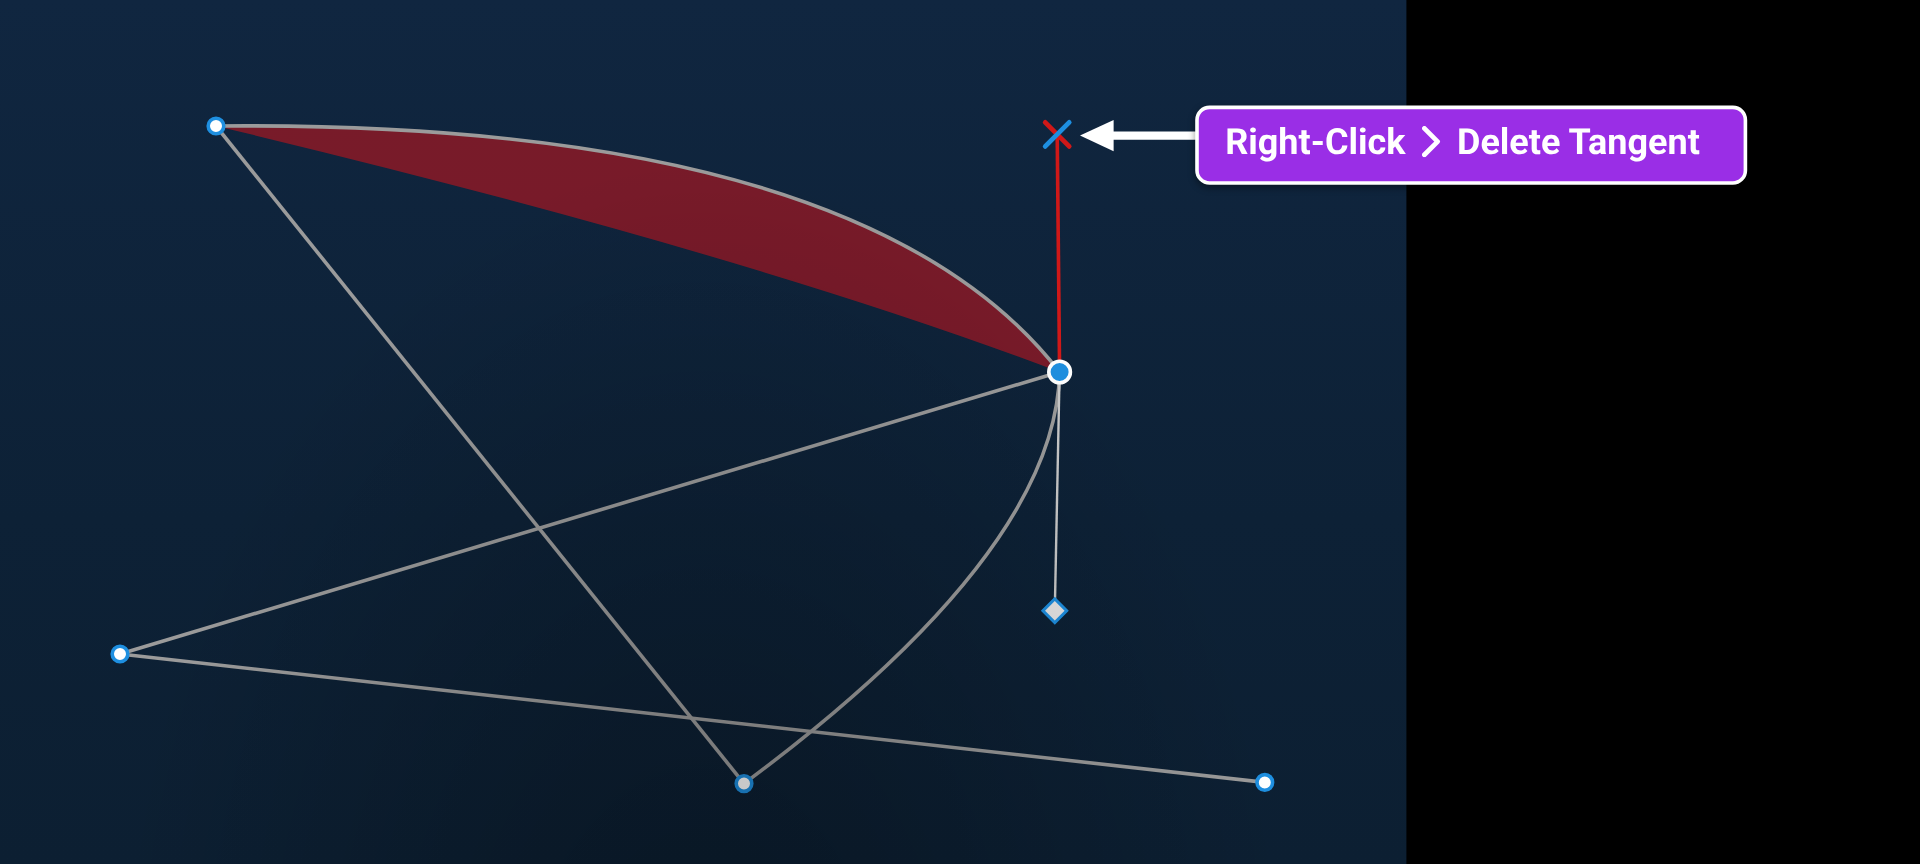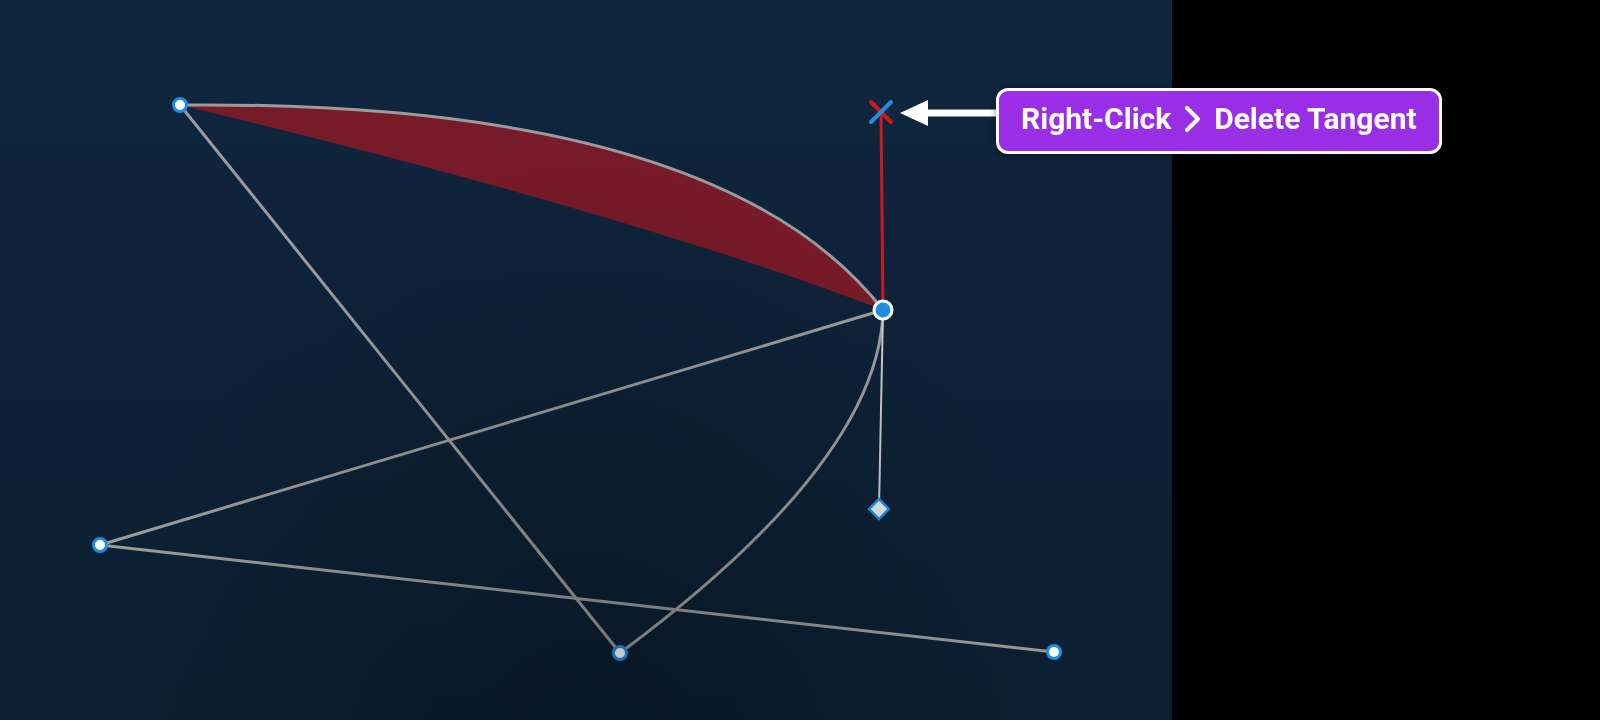--- a/index.html
+++ b/index.html
@@ -33,21 +33,21 @@
     width: 1172px;
     height: 720px;
     overflow: visible;
   }
   .callout {
     position: absolute;
     background: #9a2ee6;
     color: #fff;
     font-size: 30px;
     font-weight: 700;
-    padding: 10px 22px 12px 22px;
+    padding: 10px 36px 12px 22px;
     border-radius: 12px;
     border: 3px solid #fff;
     white-space: nowrap;
     box-shadow: 0 2px 6px rgba(0,0,0,0.4);
   }
   .callout .chev {
     display: inline-block;
     vertical-align: -3px;
     margin: 0 6px;
   }

